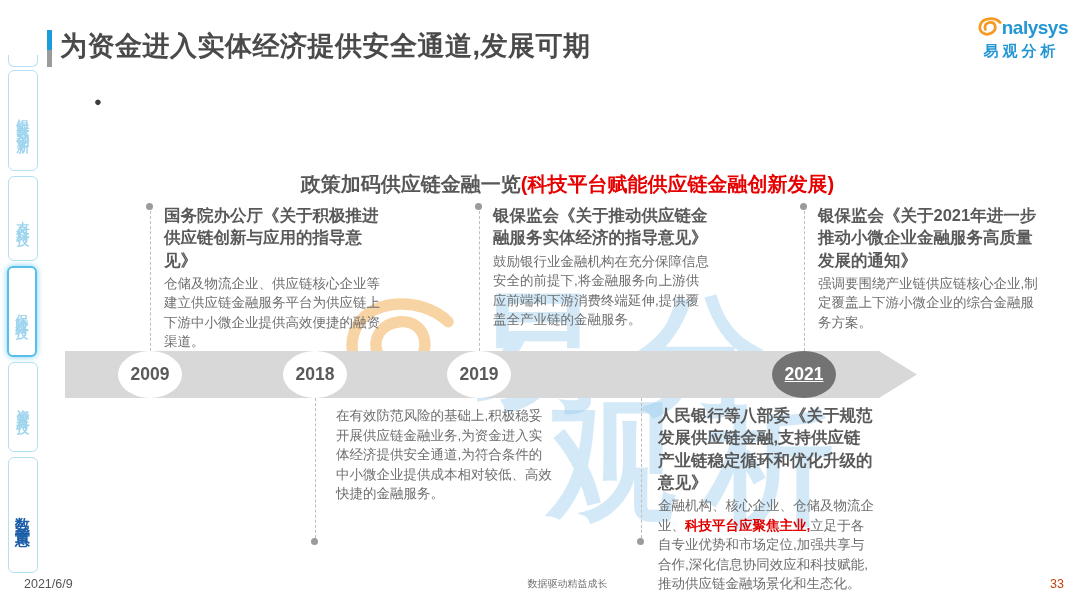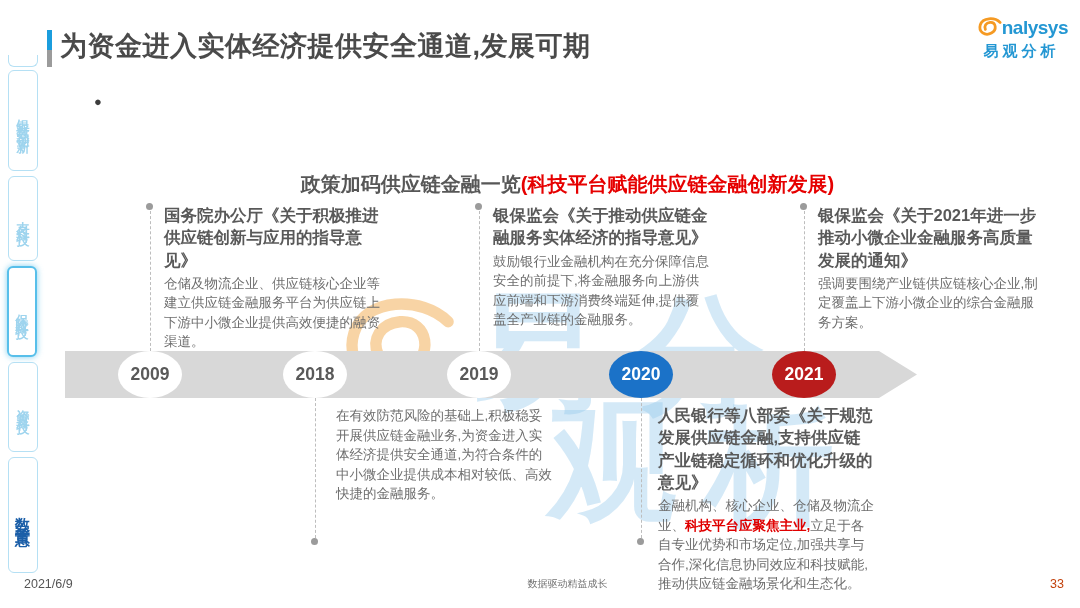--- a/index.html
+++ b/index.html
@@ -50,21 +50,21 @@
 
   
   .band{left:65px;top:351px;width:852px;height:47px;background:#d8d8d8;z-index:1;
     clip-path:polygon(0 0,calc(100% - 38px) 0,100% 50%,calc(100% - 38px) 100%,0 100%);}
   .year{
     position:absolute;top:351px;width:64px;height:47px;border-radius:50%;
     background:#fff;color:#595959;font-weight:bold;font-size:17.5px;
     display:flex;align-items:center;justify-content:center;z-index:2;
   }
   .year.blue{background:#1b72c8;color:#fff;}
-  .year.red{background:#b91c1c;color:#fff;}
+  .year.red{background:#737373;color:#fff;text-decoration:underline;}
 
   .vline{position:absolute;width:0;border-left:1px dashed #bdbdbd;z-index:1;}
   .dot{position:absolute;width:7px;height:7px;border-radius:50%;background:#9b9b9b;z-index:1;}
 
   
   .policy{position:absolute;width:218px;z-index:2;}
   .policy h3{margin:0 0 3px 0;font-size:16.5px;line-height:1.35;font-weight:bold;color:#595959;}
   .policy p{margin:0;font-size:13.5px;line-height:1.45;color:#6e6e6e;}
   .red-strong{color:#e00000;font-weight:bold;}
 
@@ -146,21 +146,20 @@
   </div>
   <div class="policy" style="left:818px;top:204px;width:224px;">
     <h3>银保监会《关于2021年进一步推动小微企业金融服务高质量发展的通知》</h3>
     <p>强调要围绕产业链供应链核心企业,制定覆盖上下游小微企业的综合金融服务方案。</p>
   </div>
 
   <div class="abs band"></div>
   <div class="year" style="left:118px;">2009</div>
   <div class="year" style="left:283px;">2018</div>
   <div class="year" style="left:447px;">2019</div>
-  <div class="year blue" style="left:609px;">2020</div>
   <div class="year red" style="left:772px;">2021</div>
 
   <div class="policy" style="left:336px;top:406px;">
     <p>在有效防范风险的基础上,积极稳妥开展供应链金融业务,为资金进入实体经济提供安全通道,为符合条件的中小微企业提供成本相对较低、高效快捷的金融服务。</p>
   </div>
   <div class="policy" style="left:658px;top:404px;">
     <h3>人民银行等八部委《关于规范发展供应链金融,支持供应链产业链稳定循环和优化升级的意见》</h3>
     <p><span>金融机构、核心企业、仓储及物流企业、</span><span class="red-strong">科技平台应聚焦主业,</span><span>立足于各自专业优势和市场定位,加强共享与合作,深化信息协同效应和科技赋能,推动供应链金融场景化和生态化。</span></p>
   </div>
 

